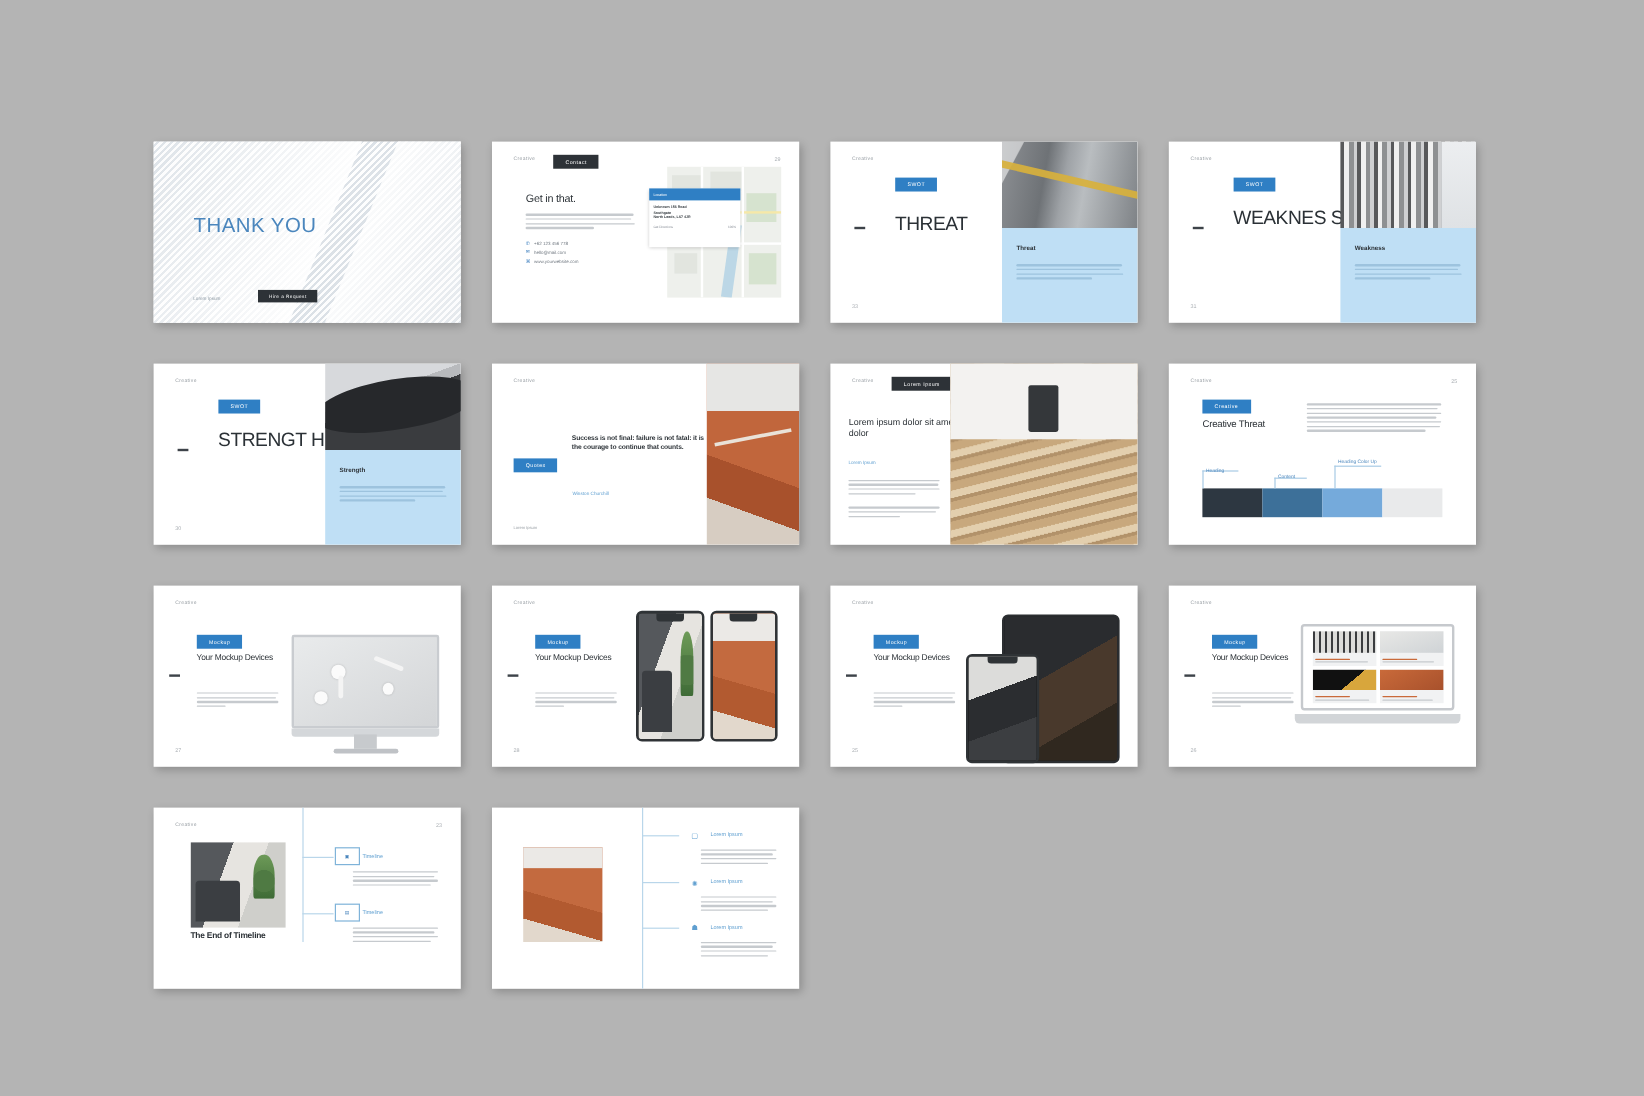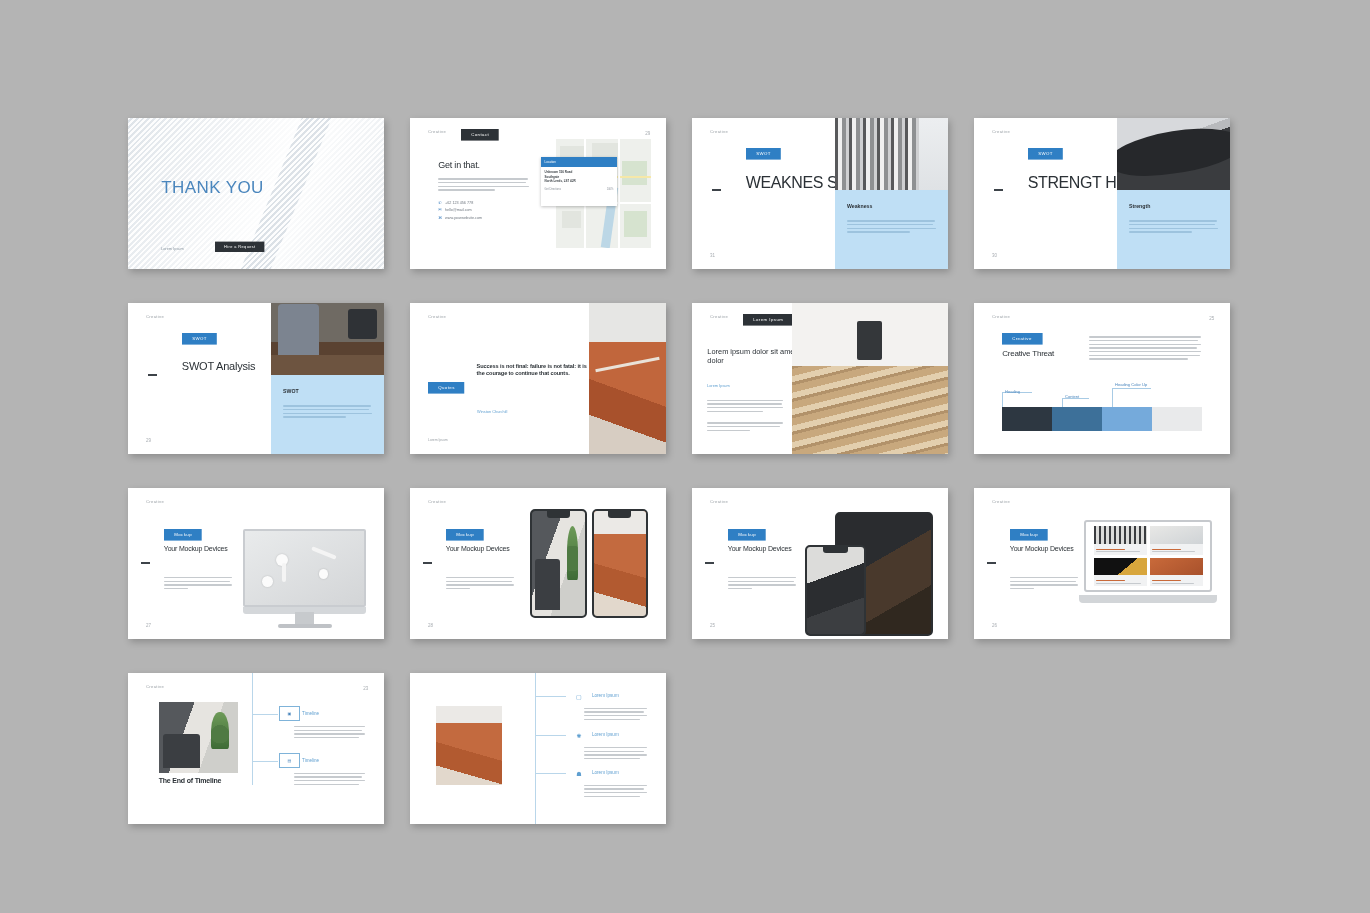--- a/index.html
+++ b/index.html
@@ -335,20 +335,37 @@
           <div style="font-size:3px;color:#3c4247;line-height:1.5;font-weight:bold;">Southgate</div>
           <div style="font-size:3px;color:#3c4247;line-height:1.5;font-weight:bold;">North Leeds, LS7 4JR</div>
           <div style="display:flex;justify-content:space-between;margin-top:4px;">
             <span style="font-size:2.6px;color:#8a9099;">Get Directions</span>
             <span style="font-size:2.6px;color:#8a9099;">100%</span>
           </div>
         </div>
       </div>
     </div>
 
+    <div class="slide">
+      <div class="brand">Creative</div>
+      <div class="tagpill" style="left:21%;top:20%;">SWOT</div>
+      <div class="dash" style="left:8%;top:47%;"></div>
+      <div class="bigtitle" style="left:21%;top:41%;">THREAT</div>
+      <div class="pagenum">33</div>
+      <div class="photo p-threat" style="left:56%;top:0;width:44%;height:48%;"></div>
+      <div style="position:absolute;left:56%;top:48%;width:44%;height:52%;background:#bfdff5;">
+        <div style="position:absolute;left:10%;top:16%;font-size:4px;color:#2b3136;font-weight:bold;transform:scale(1.3);transform-origin:left top;">Threat</div>
+        <div class="body-lines" style="left:10%;top:38%;width:80%;">
+          <div class="ln blue" style="width:98%"></div>
+            <div class="ln blue" style="width:96%"></div>
+          <div class="ln blue" style="width:99%"></div>
+            <div class="ln blue" style="width:70%"></div>
+        </div>
+      </div>
+    </div>
 
 
     <div class="slide">
       <div class="brand">Creative</div>
       <div class="tagpill" style="left:21%;top:20%;">SWOT</div>
       <div class="dash" style="left:8%;top:47%;"></div>
       <div class="bigtitle" style="left:21%;top:38%;width:42%;">WEAKNES S</div>
       <div class="pagenum">31</div>
       <div class="photo p-weak" style="left:56%;top:0;width:44%;height:48%;"></div>
       <div style="position:absolute;left:56%;top:48%;width:44%;height:52%;background:#bfdff5;">
@@ -373,37 +390,20 @@
         <div style="position:absolute;left:10%;top:16%;font-size:4px;color:#2b3136;font-weight:bold;transform:scale(1.3);transform-origin:left top;">Strength</div>
         <div class="body-lines" style="left:10%;top:38%;width:80%;">
           <div class="ln blue" style="width:98%"></div>
             <div class="ln blue" style="width:96%"></div>
           <div class="ln blue" style="width:99%"></div>
             <div class="ln blue" style="width:70%"></div>
         </div>
       </div>
     </div>
 
-    <div class="slide">
-      <div class="brand">Creative</div>
-      <div class="tagpill" style="left:21%;top:20%;">SWOT</div>
-      <div class="dash" style="left:8%;top:47%;"></div>
-      <div class="medtitle" style="left:21%;top:38%;width:42%;font-size:11px;">SWOT Analysis</div>
-      <div class="pagenum">29</div>
-      <div class="photo p-swot" style="left:56%;top:0;width:44%;height:48%;"></div>
-      <div style="position:absolute;left:56%;top:48%;width:44%;height:52%;background:#bfdff5;">
-        <div style="position:absolute;left:10%;top:16%;font-size:4px;color:#2b3136;font-weight:bold;transform:scale(1.3);transform-origin:left top;">SWOT</div>
-        <div class="body-lines" style="left:10%;top:38%;width:80%;">
-          <div class="ln blue" style="width:98%"></div>
-            <div class="ln blue" style="width:96%"></div>
-          <div class="ln blue" style="width:99%"></div>
-            <div class="ln blue" style="width:70%"></div>
-        </div>
-      </div>
-    </div>
 
     <div class="slide">
       <div class="brand">Creative</div>
       <div class="tagpill" style="left:7%;top:52%;">Quotes</div>
       <div style="position:absolute;left:26%;top:40%;width:44%;font-size:5.6px;line-height:1.25;color:#2b3136;font-weight:bold;letter-spacing:-0.1px;">Success is not final: failure is not fatal: it is the courage to continue that counts.</div>
       <div style="position:absolute;left:26%;top:70%;font-size:3px;color:#5f9fd0;transform:scale(1.3);transform-origin:left top;">Winston Churchill</div>
       <div style="position:absolute;left:7%;bottom:8%;font-size:2.6px;color:#9aa0a6;transform:scale(1.3);transform-origin:left bottom;">Lorem Ipsum</div>
       <div class="photo p-orange" style="left:70%;top:0;width:30%;height:100%;"></div>
     </div>
 

